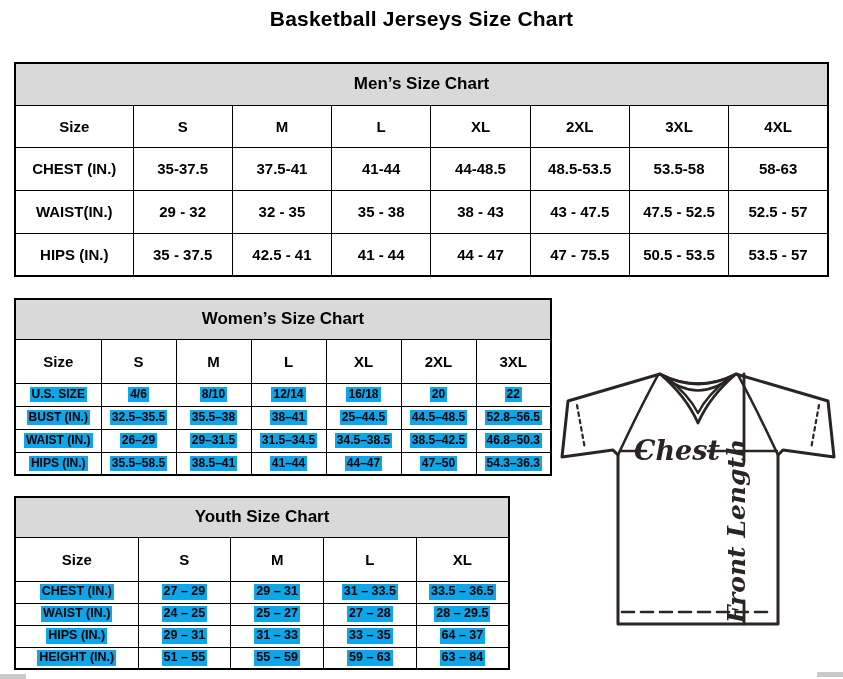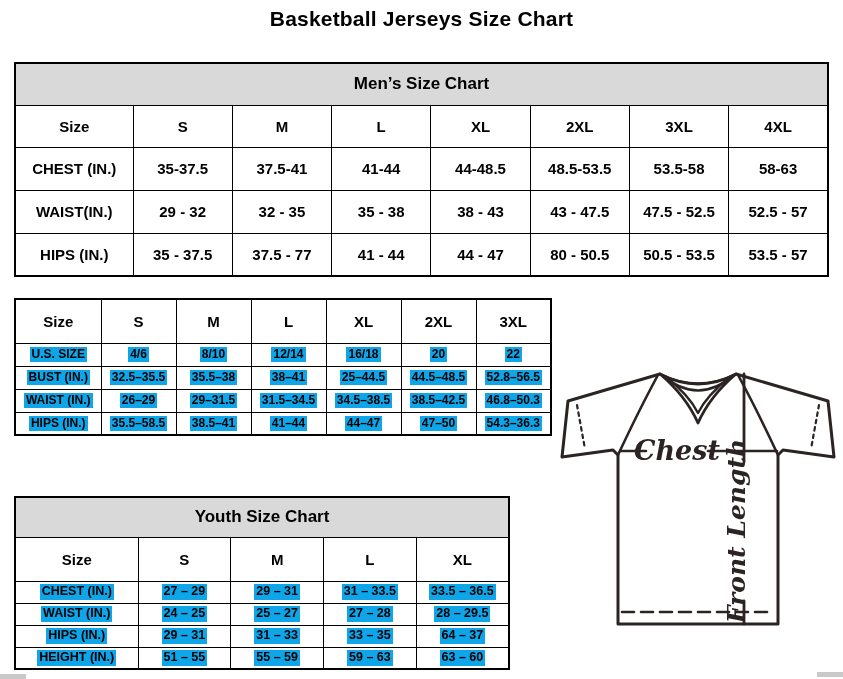--- a/index.html
+++ b/index.html
@@ -95,41 +95,44 @@
     <td>32 - 35</td>
     <td>35 - 38</td>
     <td>38 - 43</td>
     <td>43 - 47.5</td>
     <td>47.5 - 52.5</td>
     <td>52.5 - 57</td>
   </tr>
   <tr class="data">
     <td>HIPS (IN.)</td>
     <td>35 - 37.5</td>
-    <td>37.5 - 77</td>
+    <td>42.5 - 41</td>
     <td>41 - 44</td>
     <td>44 - 47</td>
-    <td>80 - 50.5</td>
+    <td>47 - 75.5</td>
     <td>50.5 - 53.5</td>
     <td>53.5 - 57</td>
   </tr>
 </tbody>
   </table>
 
 <table class="sizes" id="womens">
   <colgroup>
       <col style="width:86px">
       <col>
       <col>
       <col>
       <col>
       <col>
       <col>
     </colgroup>
   <tbody>
+      <tr class="cap">
+        <td colspan="7">Women’s Size Chart</td>
+      </tr>
   <tr class="hdr">
     <td>Size</td>
     <td>S</td>
     <td>M</td>
     <td>L</td>
     <td>XL</td>
     <td>2XL</td>
     <td>3XL</td>
   </tr>
   <tr class="data">
@@ -209,21 +212,21 @@
     <td><span class="sh">29 – 31</span></td>
     <td><span class="sh">31 – 33</span></td>
     <td><span class="sh">33 – 35</span></td>
     <td><span class="sh">64 – 37</span></td>
   </tr>
   <tr class="data">
     <td><span class="sh">HEIGHT (IN.)</span></td>
     <td><span class="sh">51 – 55</span></td>
     <td><span class="sh">55 – 59</span></td>
     <td><span class="sh">59 – 63</span></td>
-    <td><span class="sh">63 – 60</span></td>
+    <td><span class="sh">63 – 84</span></td>
   </tr>
 </tbody>
   </table>
 
 <svg class="jersey-svg" width="284" height="272" viewBox="0 0 284 272" xmlns="http://www.w3.org/2000/svg">
   <g stroke="#2b2423" fill="none" stroke-linejoin="round" stroke-linecap="round">
 
     <path fill="#ffffff" stroke-width="3" d="M104,16 L12,43 L6,99 L57,92 L62,97 L62,266 L222,266 L222,97 L227,92 L278,99 L272,43 L180,16 Q142,36 104,16 Z"></path>
 
     <path stroke-width="2.6" d="M62,97 Q84,50 102,17"></path>

